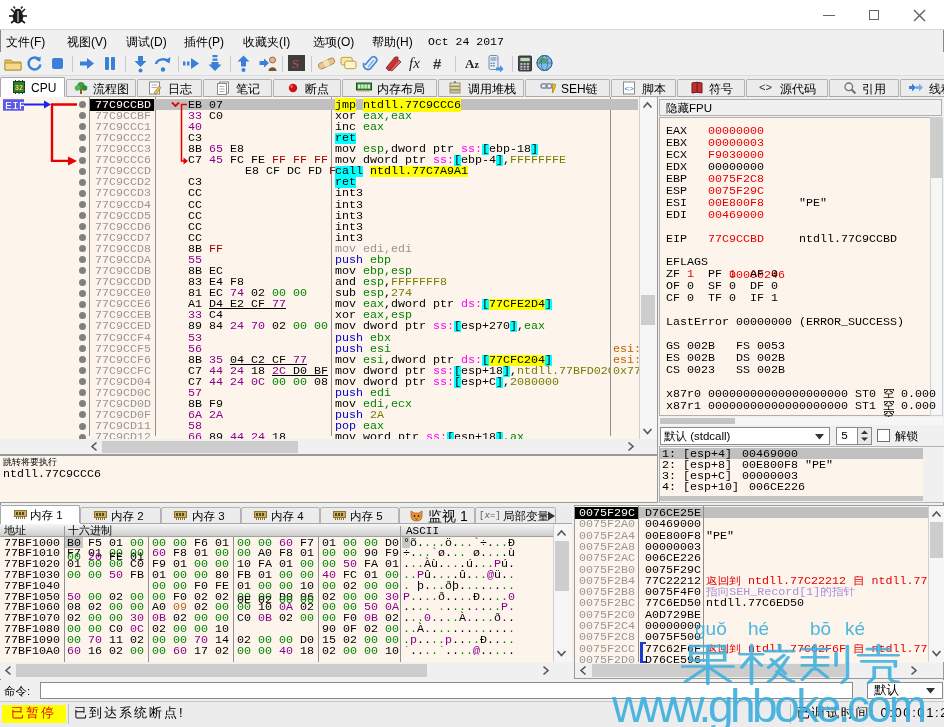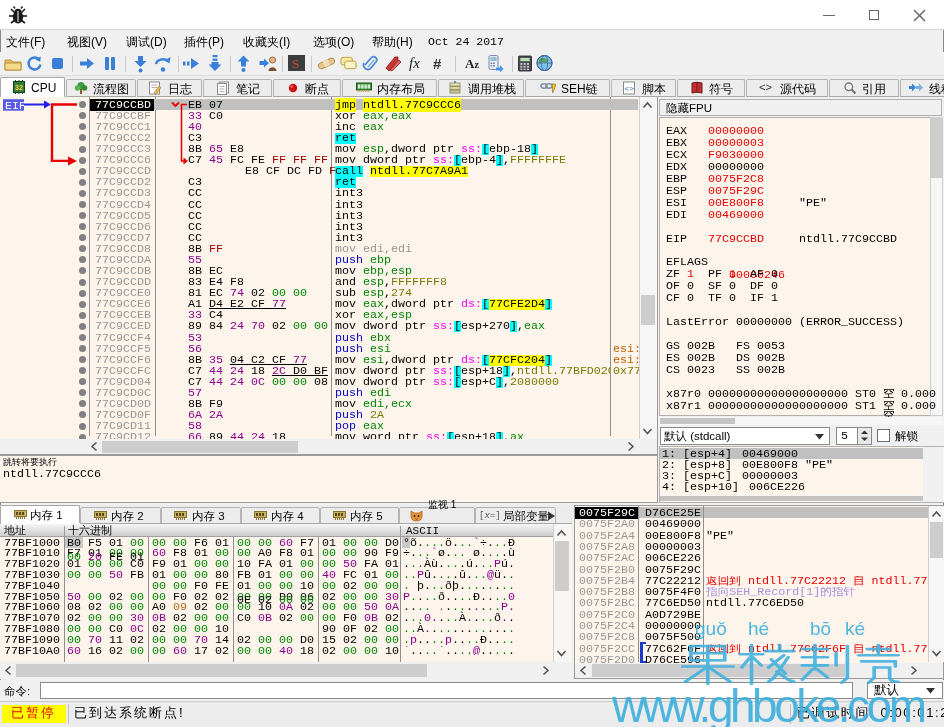--- a/index.html
+++ b/index.html
@@ -667,21 +667,21 @@
 <div class="ui" style="left:350px;top:509px;font-size:11.5px">内存 5</div>
 <div class="ab" style="left:399px;top:507px;width:76px;height:17px;background:#ececec;border:1px solid #b4b4b4;border-radius:2px 2px 0 0"></div>
 <div class="ab" style="left:410px;top:510px">
       <svg width="13" height="12" viewBox="0 0 13 12">
         <path d="M1 1 L4 3 L9 3 L12 1 L12 6 Q12 11 6.5 11 Q1 11 1 6 Z" fill="#e8953a" stroke="#a05a10" stroke-width="0.7"></path>
         <circle cx="4.5" cy="6" r="0.9" fill="#222"></circle>
         <circle cx="8.5" cy="6" r="0.9" fill="#222"></circle>
         <path d="M5.5 8.5 L6.5 9.3 L7.5 8.5" fill="none" stroke="#222" stroke-width="0.7"></path>
       </svg>
     </div>
-<div class="ui" style="left:428px;top:498px;font-size:10px">监视 1</div>
+<div class="ui" style="left:428px;top:509px;font-size:14px">监视 1</div>
 <div class="ab" style="left:475px;top:507px;width:81px;height:17px;background:#ececec;border:1px solid #b4b4b4;border-radius:2px 2px 0 0"></div>
 <div class="m" style="left:479px;top:511px;font-size:9px;color:#555">[<i>x</i>=]</div>
 <div class="ui" style="left:503px;top:509px;font-size:11.5px">局部变量</div>
 <svg class="ab" style="left:546px;top:511px" width="10" height="10">
       <path d="M2 0.5 L9 5 L2 9.5 Z" fill="#333"></path>
     </svg>
 <div class="ab" style="left:0;top:523px;width:572px;height:1px;background:#a8a8a8"></div>
 <div class="ab" style="left:1px;top:523px;width:79px;height:1px;background:#fff"></div>
 <div class="ab" style="left:0;top:524px;width:572px;height:155px;background:#fdf5ec;border-bottom:1px solid #9a9a9a"></div>
 <div class="ab hdr" style="left:0;top:524px;width:553px;height:13px"></div>

